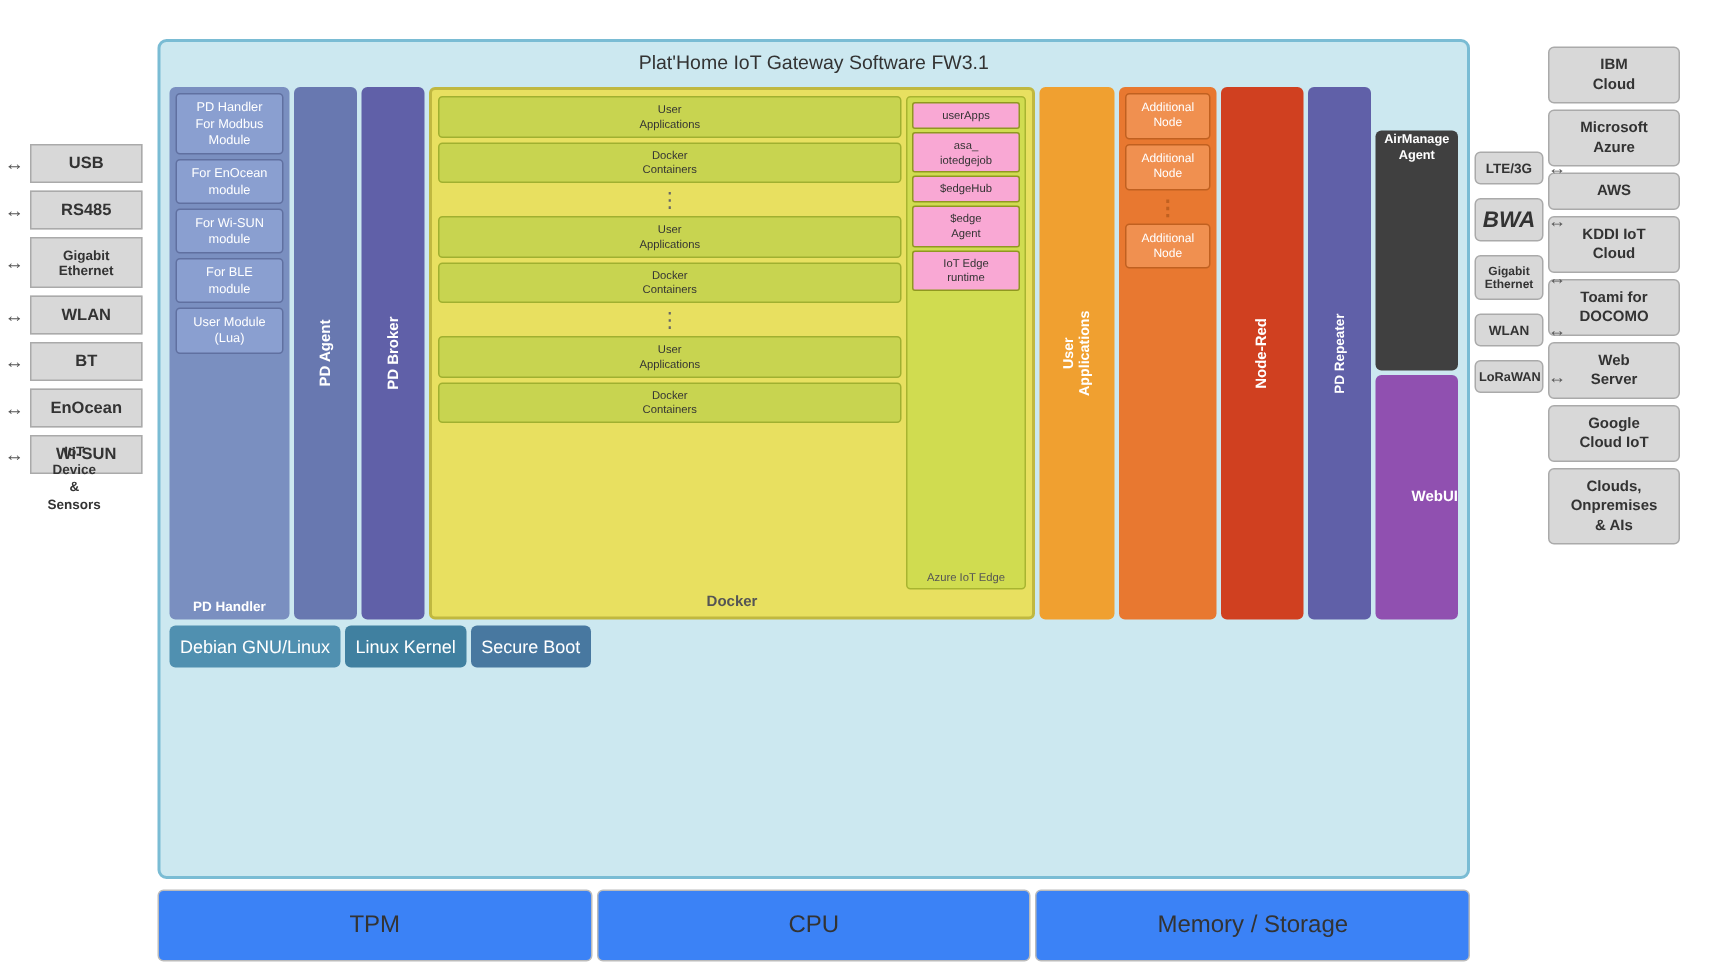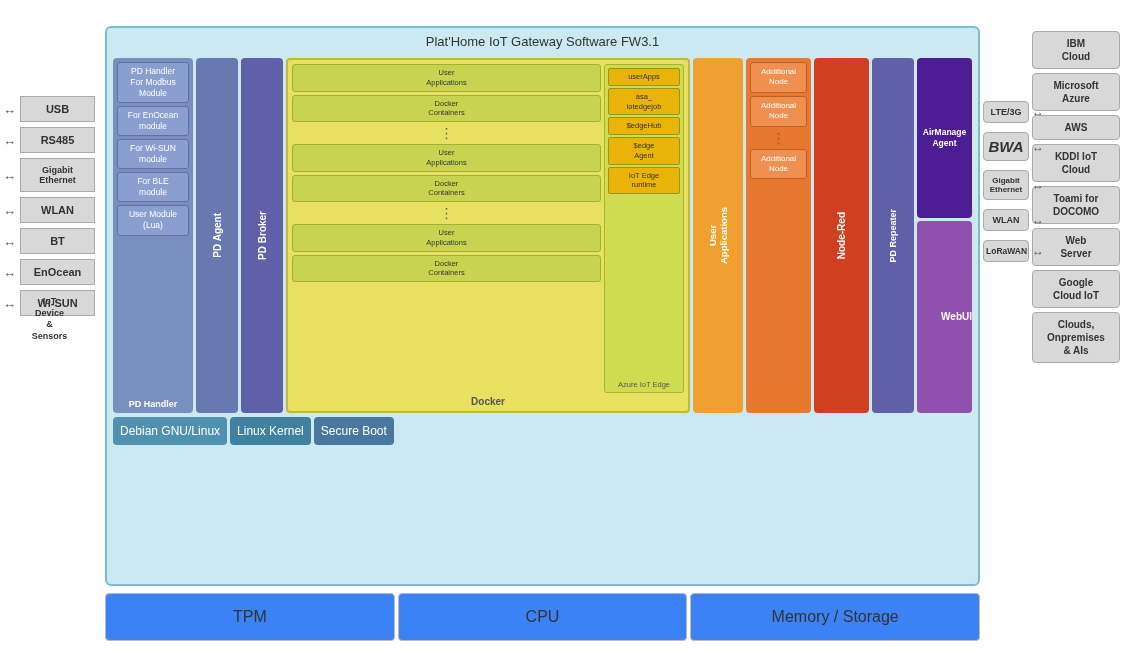--- a/index.html
+++ b/index.html
@@ -250,26 +250,26 @@
     }
 
     
     .col-airmanage-webui {
       width: 55px;
       display: flex;
       flex-direction: column;
       gap: 3px;
     }
     .airmanage-box {
-      background: #4c1d95;
+      background: #404040;
       border-radius: 4px;
       flex: 0 0 45%;
       display: flex;
-      align-items: center;
-      justify-content: center;
+      justify-content: center;
+      margin-top: 29px;
     }
     .airmanage-box span {
       font-size: 8.5px;
       color: #fff;
       font-weight: bold;
       text-align: center;
       line-height: 1.3;
     }
     .webui-box {
       background: #9050b0;
@@ -380,21 +380,21 @@
       width: 80px;
       background: #d0dc50;
       border: 1px solid #a8b430;
       border-radius: 3px;
       padding: 3px;
       display: flex;
       flex-direction: column;
       gap: 2px;
     }
     .azure-inner-box {
-      background: #eab308;
+      background: #f9a8d4;
       border: 1px solid #909820;
       border-radius: 2px;
       padding: 3px 2px;
       font-size: 7.5px;
       text-align: center;
       color: #333;
       line-height: 1.3;
     }
     .azure-iot-label {
       font-size: 7.5px;

